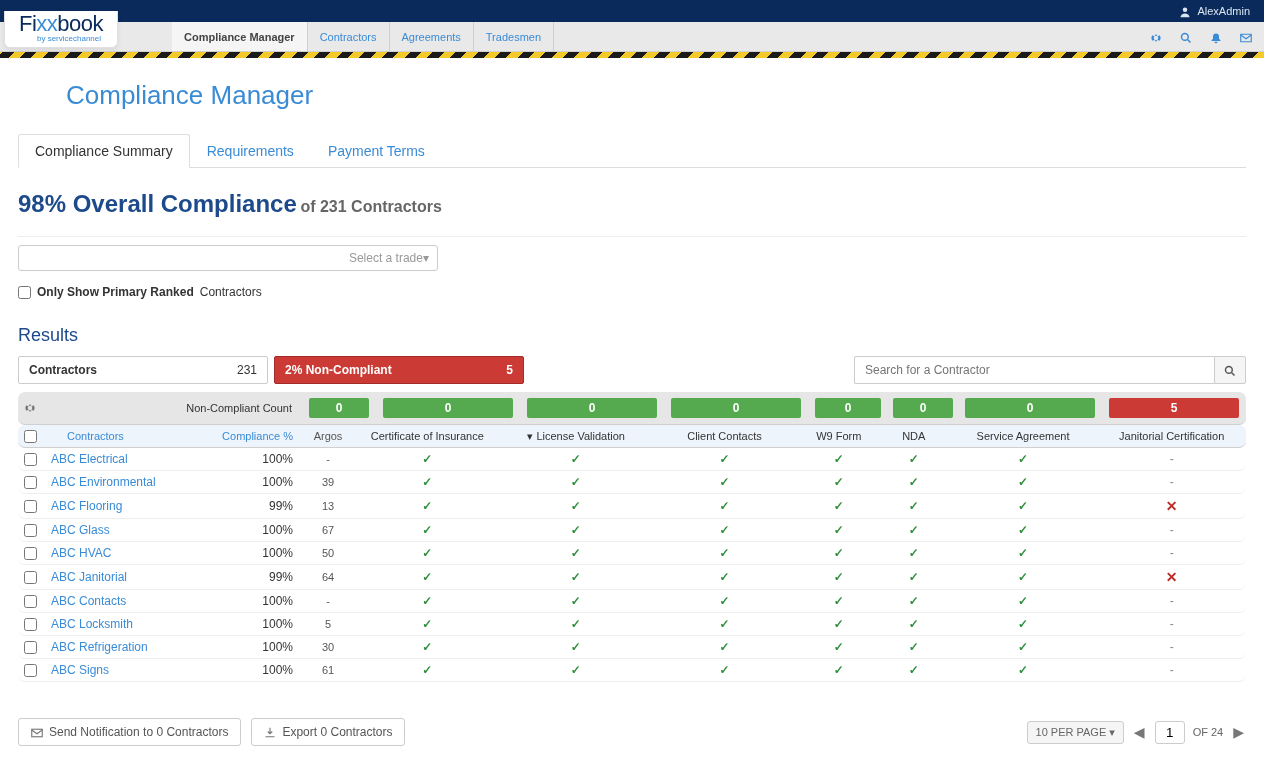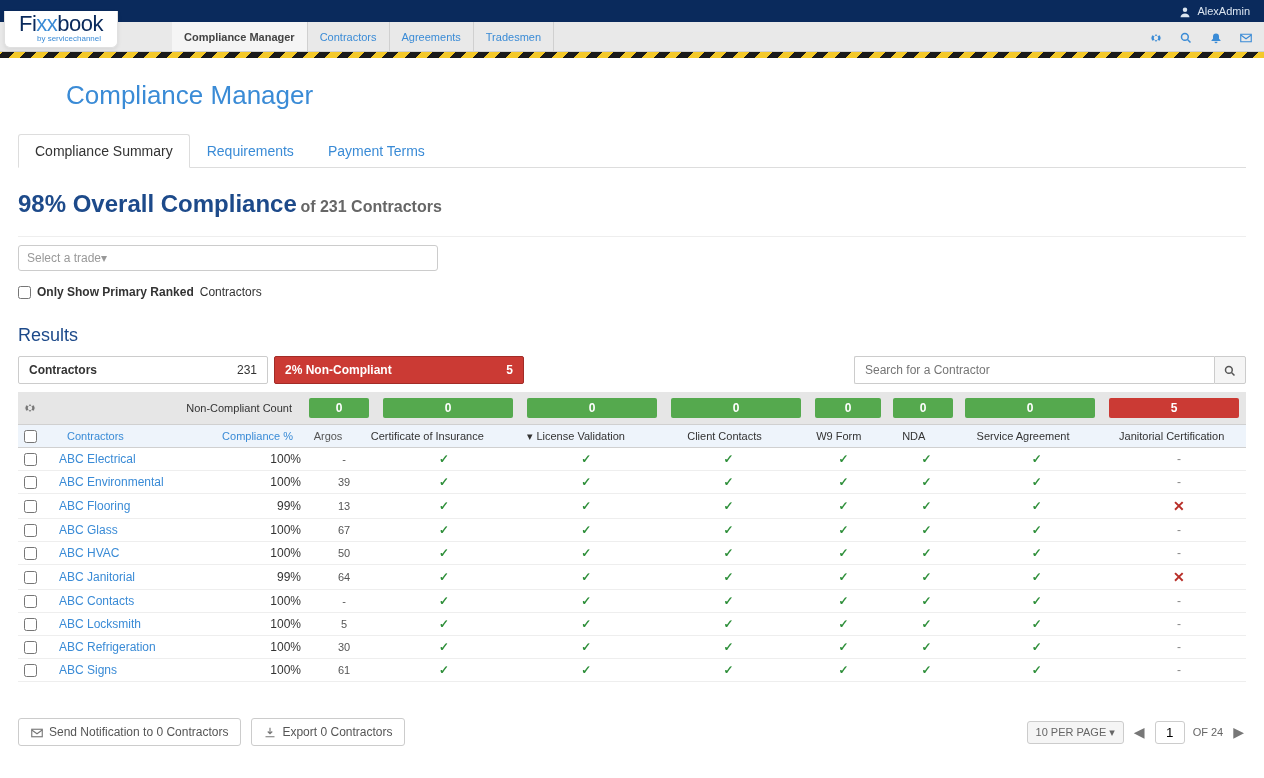--- a/index.html
+++ b/index.html
@@ -20,49 +20,49 @@
   .caution { height: 6px; background: repeating-linear-gradient(-45deg, #f4c92a 0 8px, #1a1a1a 8px 16px); }
   .page { padding: 14px 18px 18px; }
   .page-title { color: #3a8bd6; font-size: 26px; font-weight: 400; margin: 8px 0 22px 48px; }
   .tabs { border-bottom: 1px solid #ddd; display: flex; gap: 0; }
   .tab { padding: 8px 16px; font-size: 14px; color: #3a8bd6; cursor: pointer; border: 1px solid transparent; position: relative; top: 1px; }
   .tab.active { color: #333; border: 1px solid #ddd; border-bottom-color: #fff; border-radius: 3px 3px 0 0; background: #fff; }
   .overall { margin: 22px 0 8px; padding-bottom: 18px; border-bottom: 1px solid #eee; }
   .overall .pct { font-size: 24px; font-weight: 700; color: #1d4a8a; }
   .overall .of { font-size: 16px; color: #666; font-weight: 700; }
   .section-h { font-size: 18px; color: #1d4a8a; font-weight: 500; margin: 14px 0 10px; }
-  .trade-select { width: 420px; height: 26px; border: 1px solid #ccc; border-radius: 3px; background: #fff; padding: 0 8px; color: #999; font-size: 12px; display: flex; align-items: center; justify-content: flex-start; cursor: pointer; }
+  .trade-select { width: 420px; height: 26px; border: 1px solid #ccc; border-radius: 3px; background: #fff; padding: 0 8px; color: #999; font-size: 12px; display: flex; align-items: center; justify-content: flex-end; cursor: pointer; }
   .check-row { margin-top: 14px; display: flex; align-items: center; gap: 6px; font-size: 12px; color: #333; }
   .check-row .bold { font-weight: 700; }
   .results { margin-top: 26px; }
   .summary-bar { display: flex; gap: 6px; margin-bottom: 8px; align-items: stretch; }
   .sum-cell { border: 1px solid #ccc; height: 28px; display: flex; align-items: center; font-size: 12px; border-radius: 2px; }
   .sum-cell.labelcell { flex: 0 0 250px; justify-content: space-between; padding: 0 10px; }
   .sum-cell.labelcell .lbl { font-weight: 700; }
   .sum-cell.green { flex: 0 0 250px; background: #55a94e; color: #fff; border-color: #3e8a38; justify-content: space-between; padding: 0 10px; font-weight: 600; }
   .sum-cell.red { flex: 0 0 250px; background: #cb3a34; color: #fff; border-color: #a22c27; justify-content: space-between; padding: 0 10px; font-weight: 600; }
   .search-wrap { margin-left: auto; display: flex; }
   .search-input { width: 360px; height: 28px; border: 1px solid #ccc; border-right: none; border-radius: 2px 0 0 2px; padding: 0 10px; font-size: 12px; }
   .search-btn { width: 32px; border: 1px solid #ccc; background: #f5f5f5; cursor: pointer; border-radius: 0 2px 2px 0; }
 
   .grid { width: 100%; }
-  .row { display: flex; align-items: stretch; border-bottom: 1px solid #eee; }
+  .row { display: flex; align-items: stretch; border-bottom: 1px solid #eee; border-radius: 7px; }
   .row.head1 { background: #e6e6e6; border-bottom: 1px solid #d0d0d0; font-size: 11px; }
   .row.head2 { background: #eef4fb; border-bottom: 1px solid #d0d0d0; font-size: 11px; }
   .cell { display: flex; align-items: center; justify-content: center; padding: 4px 6px; min-height: 22px; }
   .c-gear { flex: 0 0 20px; color: #888; }
   .c-left { flex: 0 0 260px; justify-content: flex-end; padding-right: 10px; text-align: right; }
   .c-left.split { justify-content: space-between; padding-left: 24px; }
   .c-argos { flex: 0 0 50px; font-size: 11px; color: #555; }
   .c-req { flex: 1; min-width: 60px; }
   .count-pill { height: 20px; flex: 1; min-width: 60px; margin: 2px 1px; background: #55a94e; color: #fff; display: flex; align-items: center; justify-content: center; font-weight: 600; font-size: 12px; border-radius: 2px; }
   .count-pill.red { background: #cb3a34; }
   .c-argos-h .count-pill { flex: none; width: 48px; }
   .link { color: #3a8bd6; cursor: pointer; }
-  .row.body { font-size: 12px; gap: 8px; }
+  .row.body { font-size: 12px; }
   .row.body .c-left { justify-content: space-between; padding-left: 4px; }
   .row.body .c-left .name { flex: 1; text-align: left; padding-left: 4px; }
   .row.body .c-left .pct { flex: 0 0 48px; text-align: right; }
   .check { color: #2e8f3a; font-weight: bold; }
   .cross { color: #b82e28; font-weight: bold; font-size: 14px; }
   .dash { color: #888; }
 
   .footer { display: flex; align-items: center; gap: 10px; padding: 18px 18px 14px; }
   .btn { border: 1px solid #ccc; background: #fff; border-radius: 3px; padding: 6px 12px; font-size: 12px; color: #555; cursor: pointer; display: flex; align-items: center; gap: 6px; }
   .pager { margin-left: auto; display: flex; align-items: center; gap: 8px; font-size: 11px; color: #666; }

